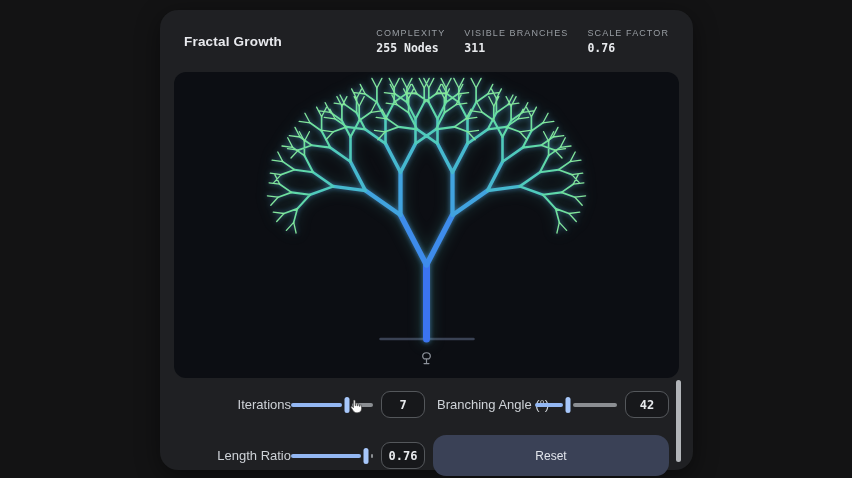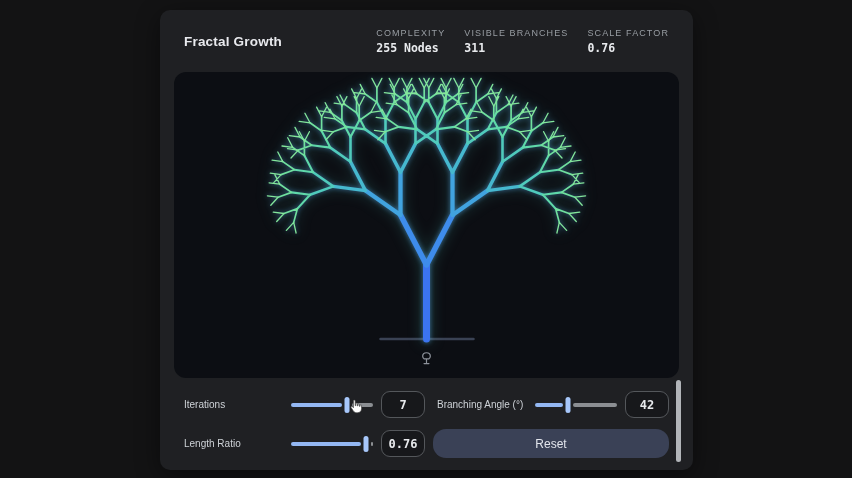--- a/index.html
+++ b/index.html
@@ -4,21 +4,21 @@
 <style>
   html,body{margin:0;padding:0;background:#0a0a0b;}
   *{box-sizing:border-box;}
   .stage{
     position:relative;width:852px;height:478px;overflow:hidden;
     background:var(--page-bg,#131314);
     font-family:"Liberation Sans",sans-serif;
   }
   .card{
     position:absolute;left:160px;top:10px;width:533px;height:460px;
-    background:var(--card-bg,#1f2023);border-radius:10px;
+    background:var(--card-bg,#1f2023);border-radius:18px;
     box-shadow:0 6px 24px rgba(0,0,0,.45);
   }
   
   .card-header{
     height:62px;display:flex;align-items:center;
     padding:0 24px;
   }
   .title{font-size:13.5px;font-weight:600;color:#e9eaee;letter-spacing:.2px;}
   .stats{margin-left:auto;display:flex;gap:19px;}
   .stat{display:flex;flex-direction:column;gap:3px;}
@@ -28,38 +28,38 @@
   .viz{
     position:relative;margin:0 14px;width:505px;height:306px;
     background:var(--canvas-bg,#0c0e13);border-radius:12px;overflow:hidden;
   }
   .viz svg.tree{position:absolute;inset:0;}
   .glowed{filter:drop-shadow(0 0 2.5px rgba(92,183,255,.55)) drop-shadow(0 0 7px rgba(80,210,190,.28));}
   .tree-icon{position:absolute;left:244px;top:278px;}
   
   .controls{position:relative;padding:13px 24px 0 24px;}
   .ctl-row{display:flex;align-items:center;height:27px;}
-  .ctl-row + .ctl-row{margin-top:12px;}
-  .ctl-label{font-size:10px;color:#ced2d7;}
+  .ctl-row + .ctl-row{margin-top:24px;}
+  .ctl-label{font-size:13px;color:#ced2d7;text-align:right;}
   .lbl-a{width:107px;}
   .lbl-b{width:102px;margin-left:8px;padding-left:4px;white-space:nowrap;}
   .slider{position:relative;width:82px;height:16px;margin-right:8px;flex:none;cursor:pointer;}
   .slider .active{position:absolute;left:0;top:6px;height:4px;border-radius:3px;
     background:var(--slider-active,#93b7f3);width:calc(var(--p)*1% - 5px);}
   .slider .rest{position:absolute;right:0;top:6px;height:4px;border-radius:3px;
     background:var(--slider-inactive,#8b8e92);left:calc(var(--p)*1% + 5px);}
   .slider .thumb{position:absolute;top:0;left:calc(var(--p)*1%);transform:translateX(-50%);
     width:5px;height:16px;border-radius:3px;background:var(--slider-thumb,#a7c7fa);}
   .value-box{
     width:44px;height:27px;flex:none;display:flex;align-items:center;justify-content:center;
     border:1px solid var(--value-box-border,#54575b);border-radius:9px;background:#17181b;
     font-family:"DejaVu Sans Mono",monospace;font-size:12px;font-weight:700;color:#e8eaed;
   }
   .reset-btn{
-    flex:1;margin-left:8px;height:29px;border:none;border-radius:13px;
+    flex:1;margin-left:8px;height:41px;border:none;border-radius:13px;
     background:var(--reset-bg,#3a4156);color:#e2e5ec;font-size:12px;
     font-family:"Liberation Sans",sans-serif;cursor:pointer;
   }
   .scrollbar{
     position:absolute;right:12px;top:370px;width:5px;height:82px;border-radius:3px;
     background:var(--scrollbar,#b2b5b9);
   }
   .cursor{position:absolute;left:347px;top:398px;pointer-events:none;z-index:9;}
 </style>
 </head>

